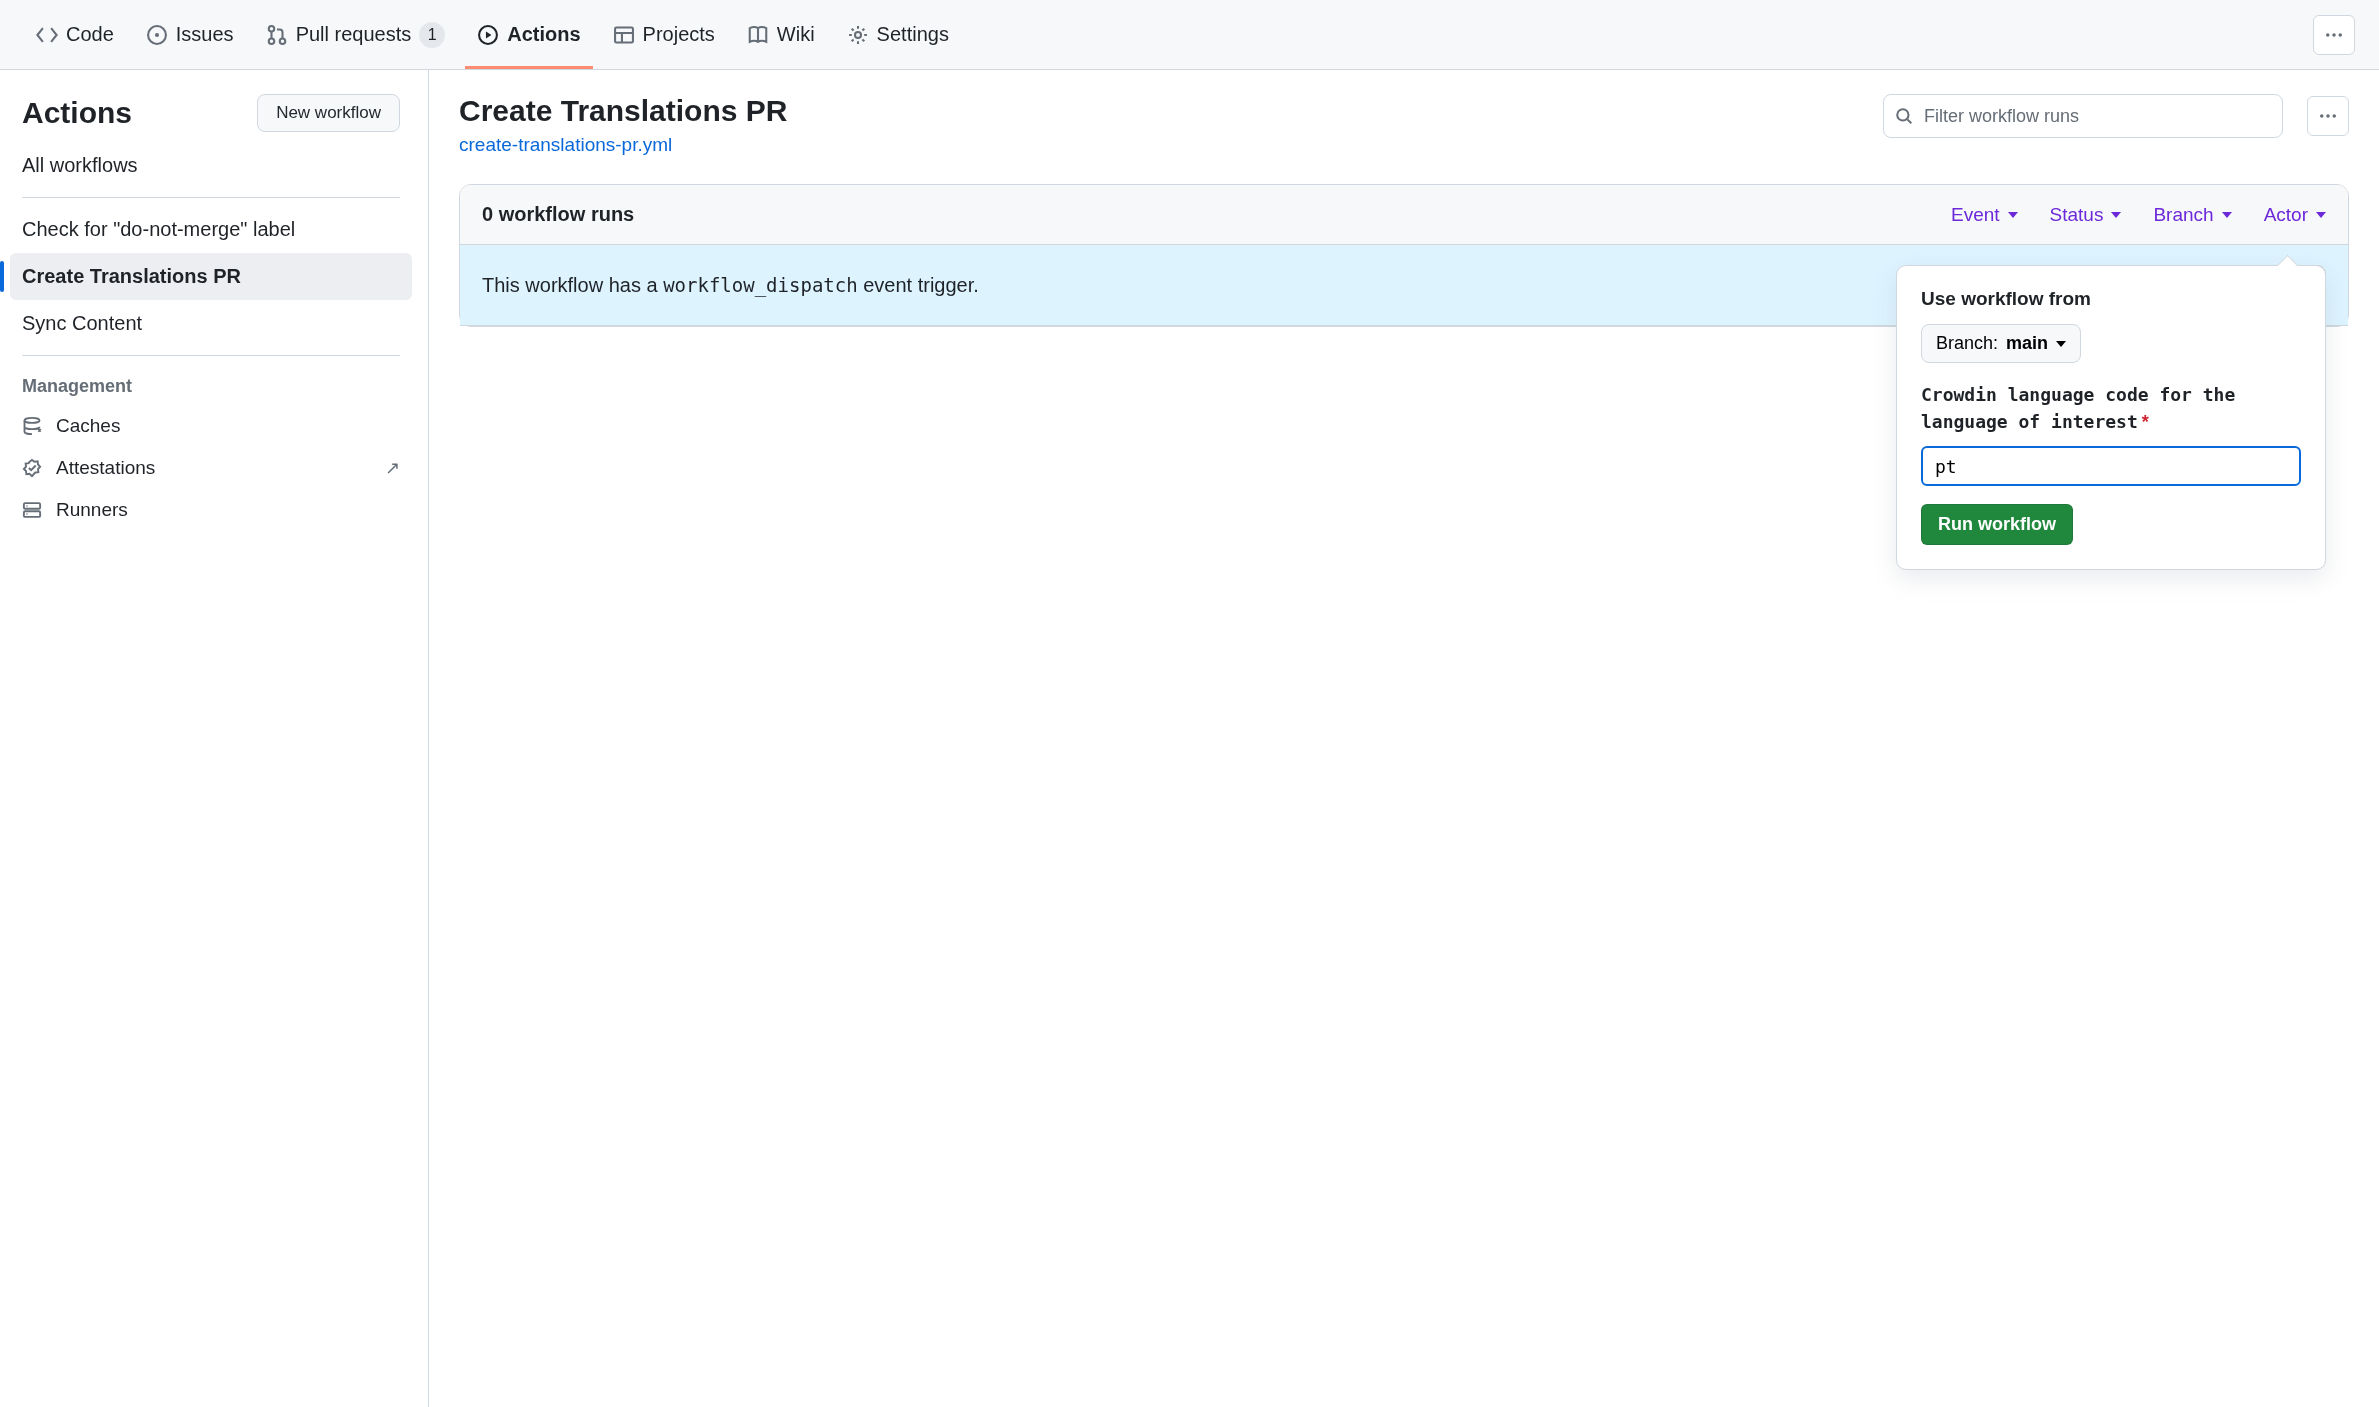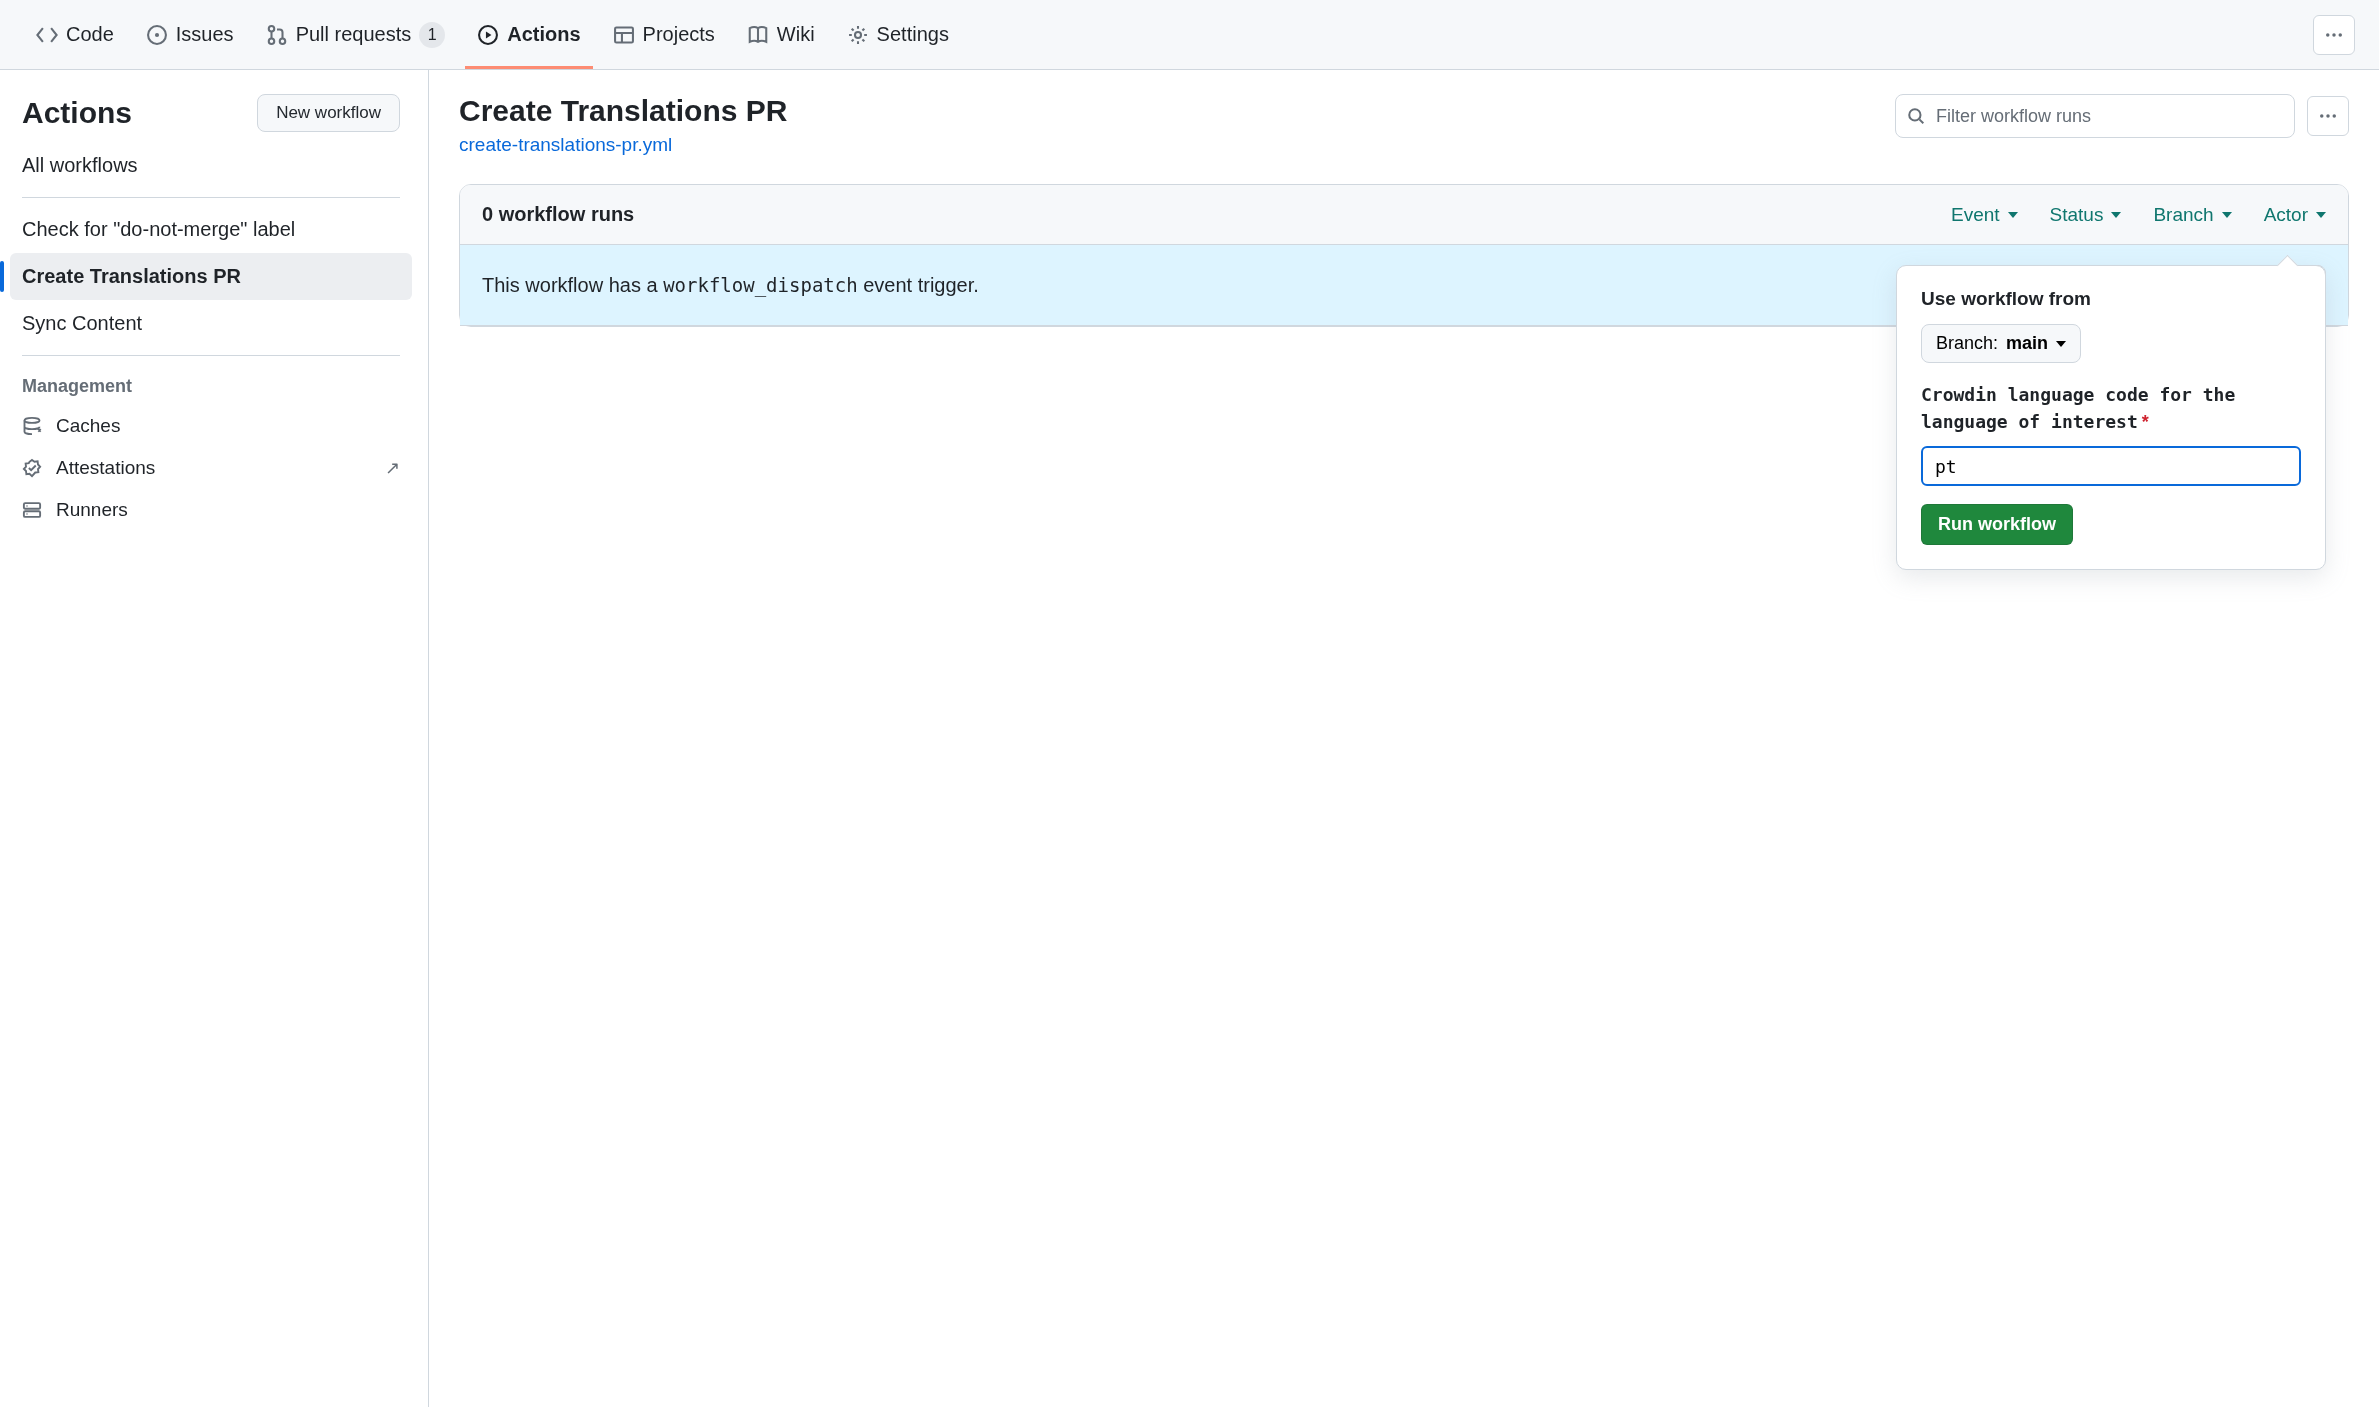--- a/index.html
+++ b/index.html
@@ -154,21 +154,21 @@
   }
   .wf-title {
     font-size: 30px;
     font-weight: 600;
   }
   .wf-file {
     color: #0969da;
     font-size: 19px;
     margin-top: 6px;
   }
-  .header-right { display:flex; align-items:center; gap:12px; }
+  .header-right { display:flex; align-items:center; gap:24px; }
   .search-wrap {
     position: relative;
     width: 400px;
   }
   .search-input {
     width: 100%;
     height: 44px;
     border: 1px solid #d0d7de;
     border-radius: 8px;
     padding: 0 14px 0 40px;
@@ -199,21 +199,21 @@
     justify-content: space-between;
     padding: 18px 22px;
     background: #f6f8fa;
     border-bottom: 1px solid #d0d7de;
     border-radius: 10px 10px 0 0;
   }
   .runs-count { font-size: 20px; font-weight: 600; }
   .filter-group { display:flex; gap: 32px; }
   .filter-item {
     display: flex; align-items: center; gap: 8px;
-    color: #0f766e; font-size: 19px; cursor: pointer;
+    color: #6d28d9; font-size: 19px; cursor: pointer;
   }
   .dispatch-bar {
     background: #ddf4ff;
     border-bottom: 1px solid #d0d7de;
     padding: 20px 22px;
     display: flex;
     align-items: center;
     justify-content: space-between;
     gap: 20px;
     position: relative;

